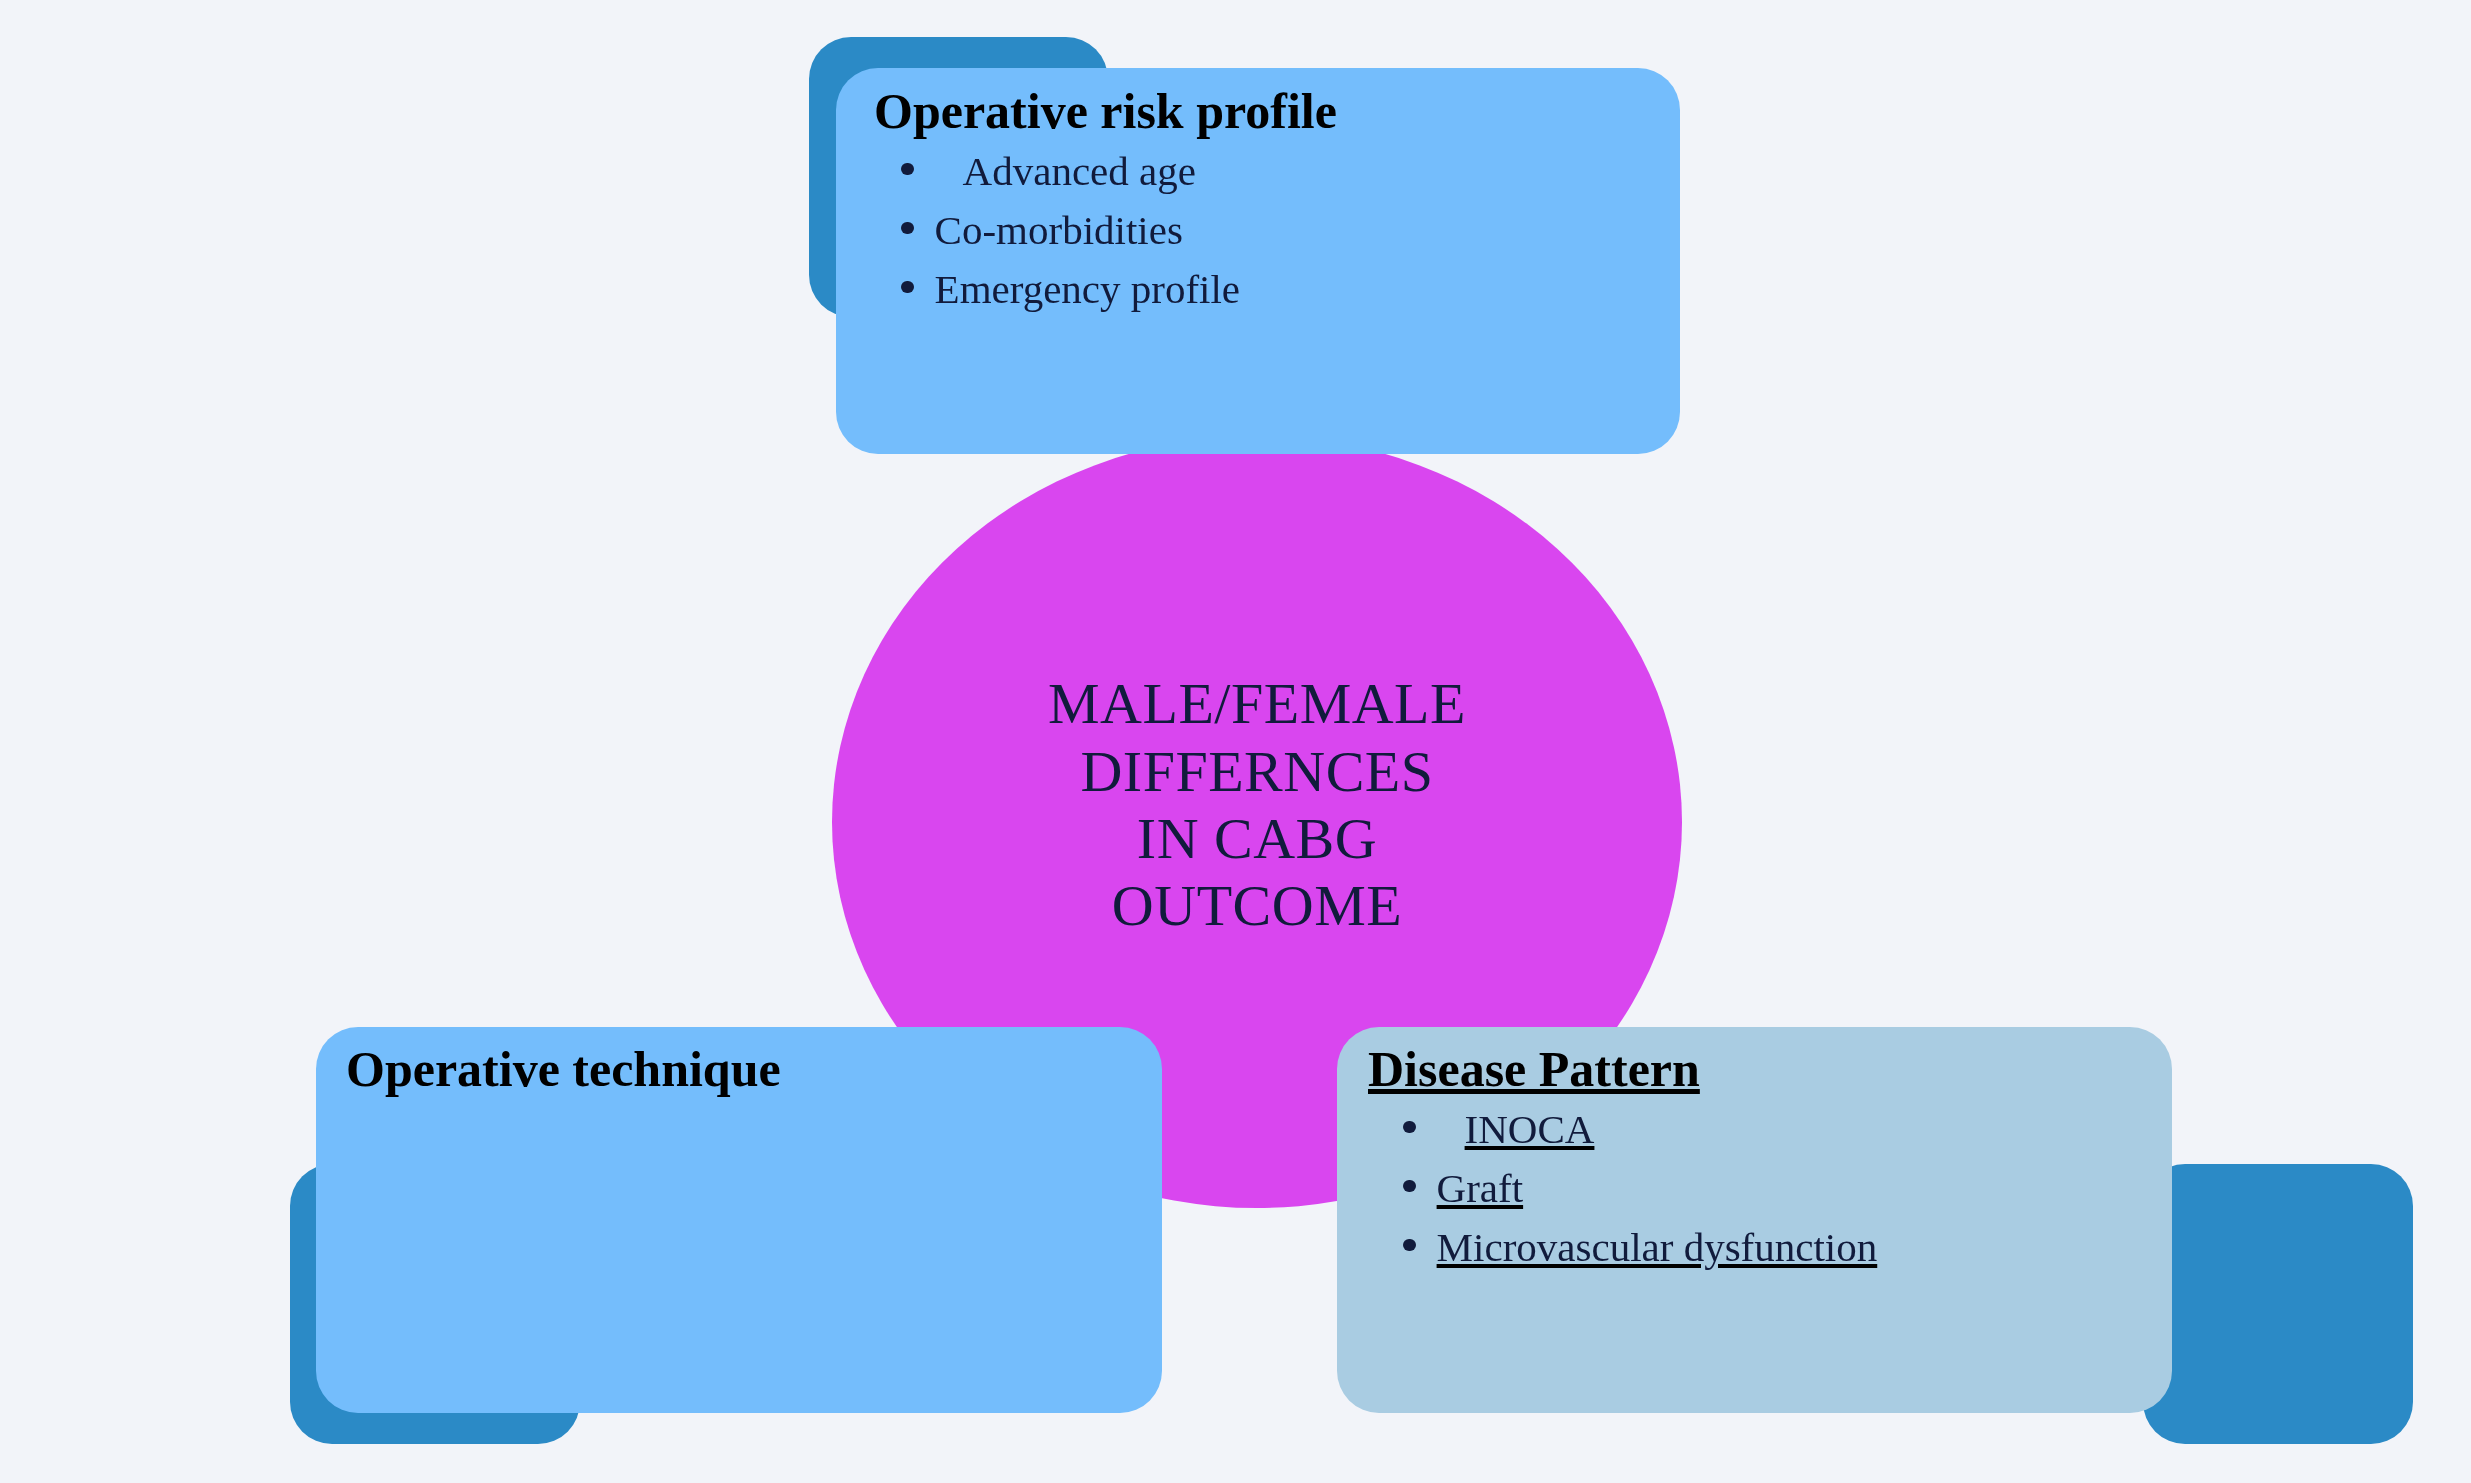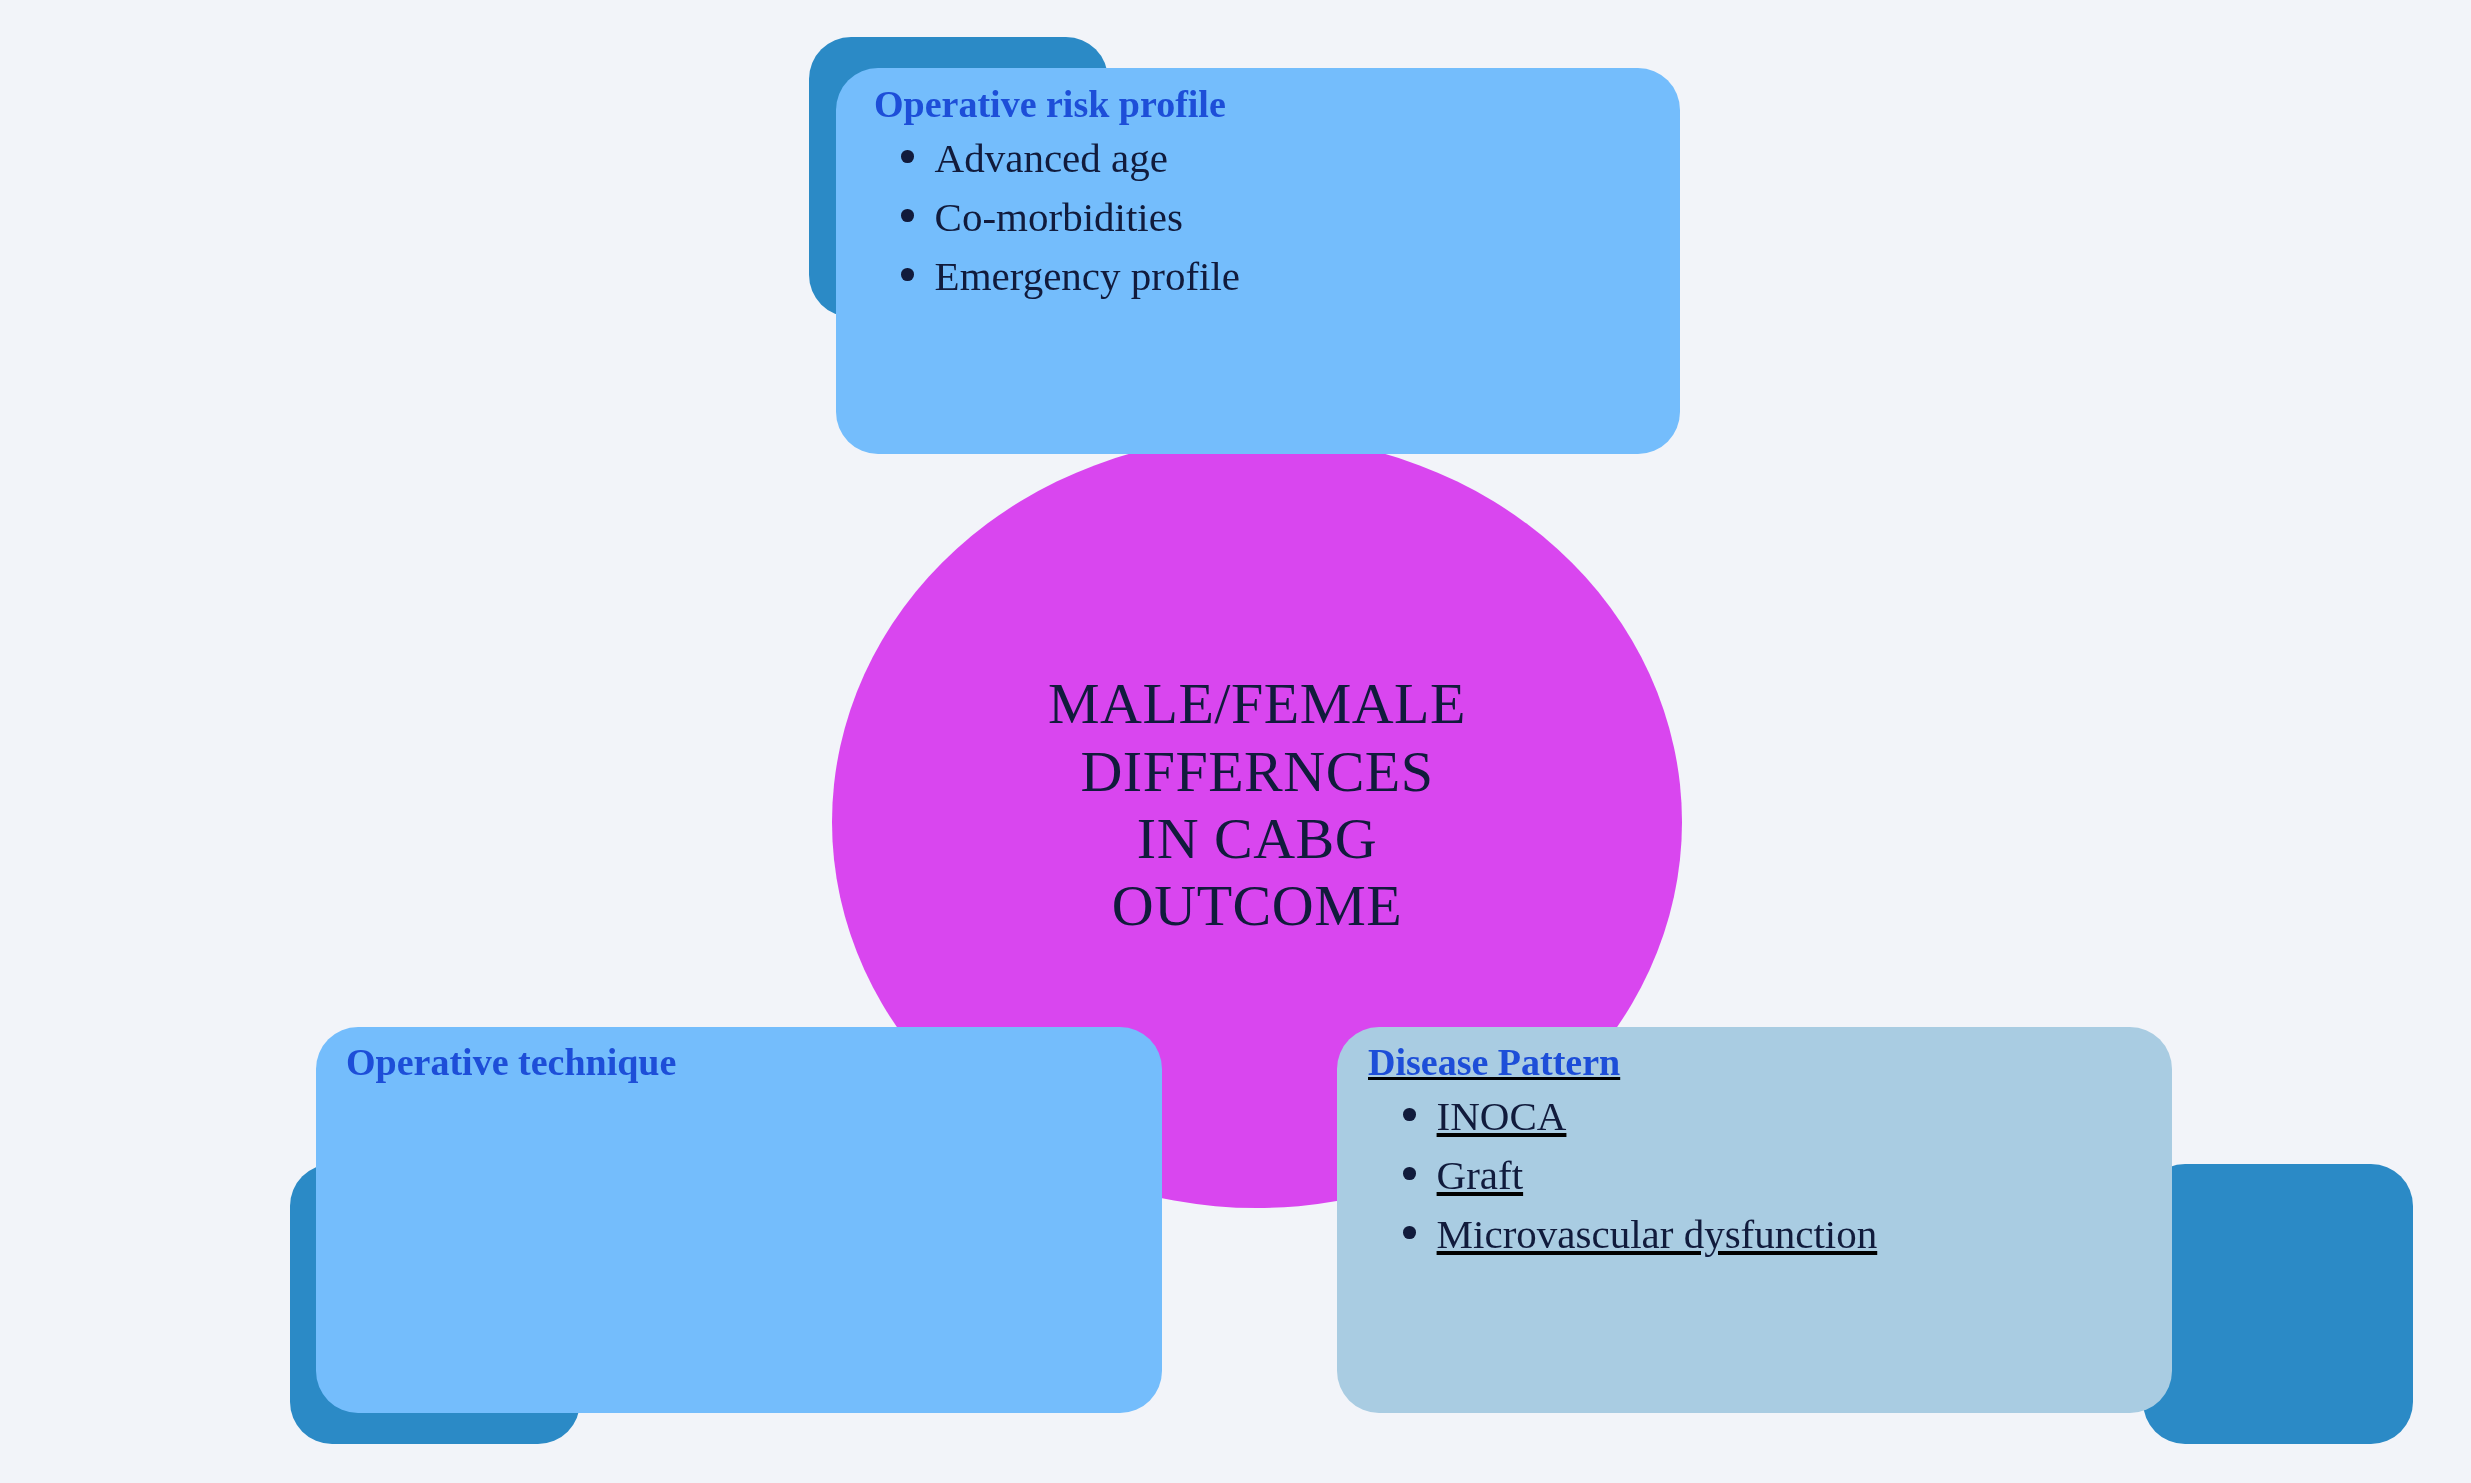--- a/index.html
+++ b/index.html
@@ -61,41 +61,41 @@
     position: absolute;
     border-radius: 42px;
     background: #74bdfc;
     box-sizing: border-box;
   }
   .card-front.slate {
     background: #a9cce2;
   }
 
   .card-title {
-    color: #1d4ed8;
-    font-size: 38px;
+    color: #000000;
+    font-size: 50px;
     line-height: 1.05;
     margin: 0;
     white-space: nowrap;
   }
   .card-list {
     list-style: none;
     margin: 0;
     padding: 0;
   }
   .card-list li {
     display: flex;
     align-items: baseline;
     color: #111b3c;
     font-size: 41px;
     line-height: 1.0;
     margin-top: 18px;
     white-space: nowrap;
   }
-  .card-list li:first-child { margin-top: 13.5px; }
+  .card-list li:first-child { margin-top: 13.5px; gap: 28px; }
   .bullet-dot {
     display: inline-block;
     width: 12.6px;
     height: 12.6px;
     min-width: 12.6px;
     border-radius: 50%;
     background: #111b3c;
     margin-right: 21px;
     position: relative;
     top: -9.7px;

